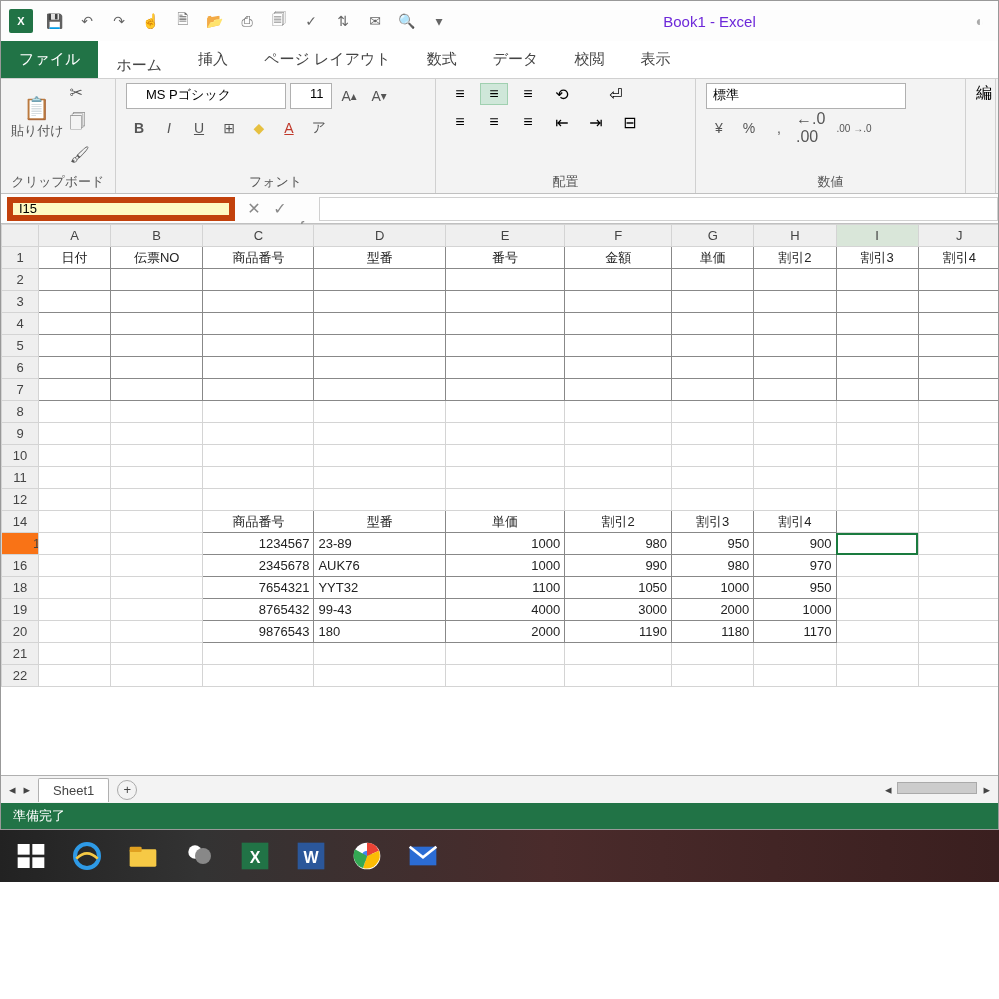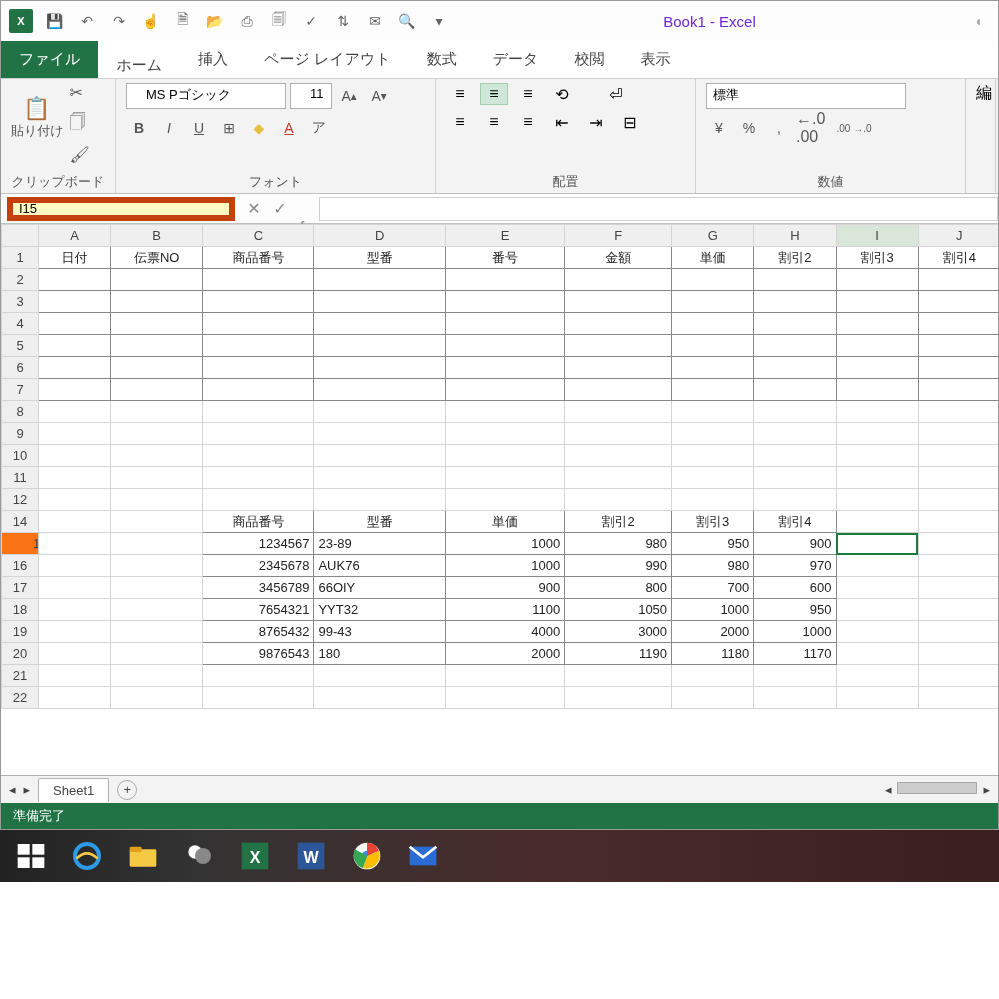--- a/index.html
+++ b/index.html
@@ -428,33 +428,20 @@
             <td class="bbox align-r">2345678</td>
             <td class="bbox align-l">AUK76</td>
             <td class="bbox align-r">1000</td>
             <td class="bbox align-r">990</td>
             <td class="bbox align-r">980</td>
             <td class="bbox align-r">970</td>
             <td></td>
             <td></td>
           </tr>
           <tr>
-            <th class="row-hdr">17</th>
-            <td></td>
-            <td></td>
-            <td class="bbox align-r">3456789</td>
-            <td class="bbox align-l">66OIY</td>
-            <td class="bbox align-r">900</td>
-            <td class="bbox align-r">800</td>
-            <td class="bbox align-r">700</td>
-            <td class="bbox align-r">600</td>
-            <td></td>
-            <td></td>
-          </tr>
-          <tr>
             <th class="row-hdr">18</th>
             <td></td>
             <td></td>
             <td class="bbox align-r">7654321</td>
             <td class="bbox align-l">YYT32</td>
             <td class="bbox align-r">1100</td>
             <td class="bbox align-r">1050</td>
             <td class="bbox align-r">1000</td>
             <td class="bbox align-r">950</td>
             <td></td>

